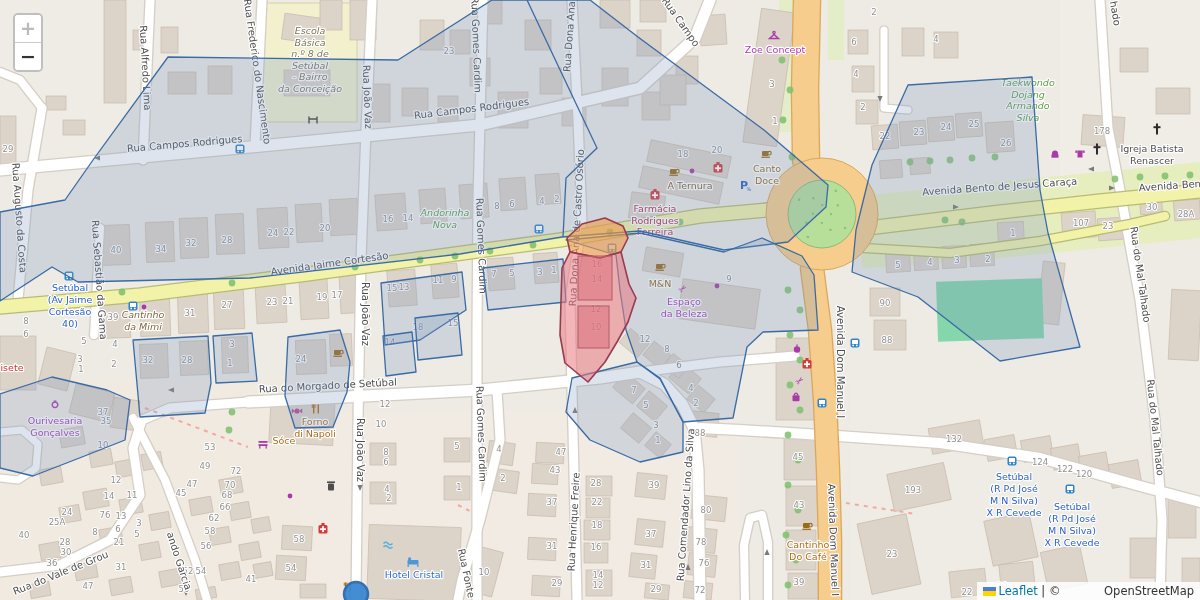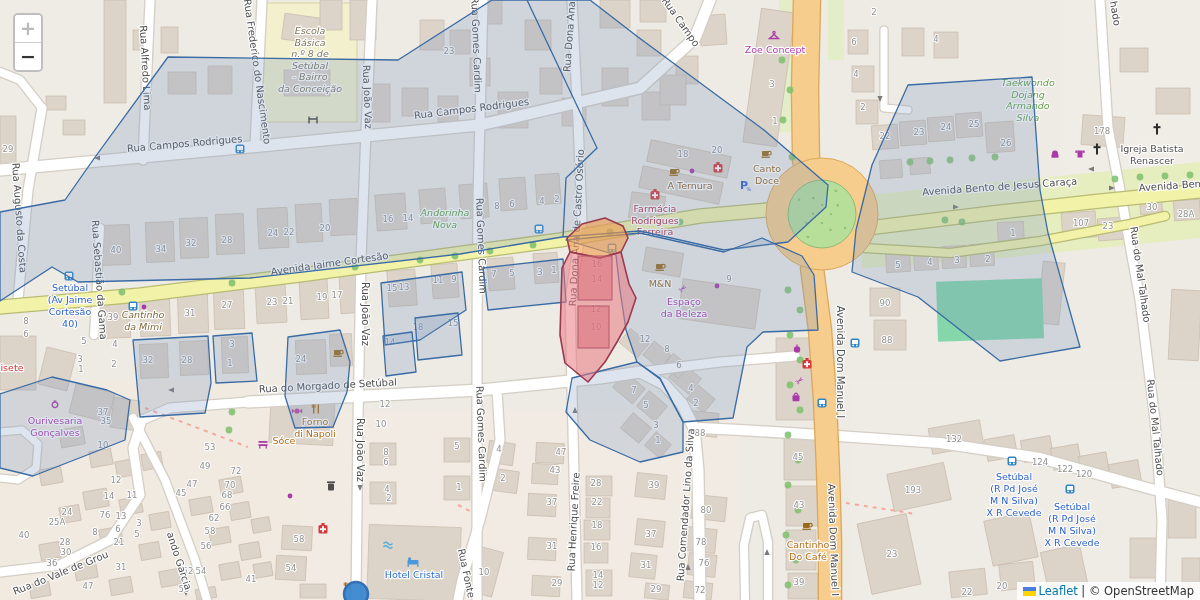--- a/index.html
+++ b/index.html
@@ -10,21 +10,21 @@
     border-radius:5px;overflow:hidden;background:#fff;width:26px;}
   .zoom-btn{display:block;width:26px;height:27px;line-height:26px;text-align:center;
     font-size:19px;font-weight:bold;color:#333;background:#fff;cursor:pointer;
     font-family:"DejaVu Sans",sans-serif;user-select:none;}
   .zoom-btn.disabled{color:#bbb;}
   .zoom-btn + .zoom-btn{border-top:1px solid #ccc;}
   .attribution{position:absolute;right:0;bottom:0;background:rgba(255,255,255,.85);
     font-size:11.5px;color:#333;padding:2px 6px 2px 6px;line-height:14px;white-space:nowrap;}
   .attribution a{text-decoration:none;}
   .attr-leaflet{color:#0078a8;}
-  .attr-osm{color:#333;}
+  .attr-osm{color:#333;margin-left:40px;}
   .flag{display:inline-block;width:13px;height:9px;vertical-align:-1px;margin-right:3px;
     background:linear-gradient(to bottom,#4c7be1 50%,#ffd500 50%);}
 </style>
 </head>
 <body>
 
 <div id="stage">
   <svg id="map-svg" width="1200" height="600">
       <rect x="0" y="0" width="1200" height="600" fill="#edebe4"></rect>
       <rect x="0" y="0" width="120" height="160" fill="#eeece5"></rect>

